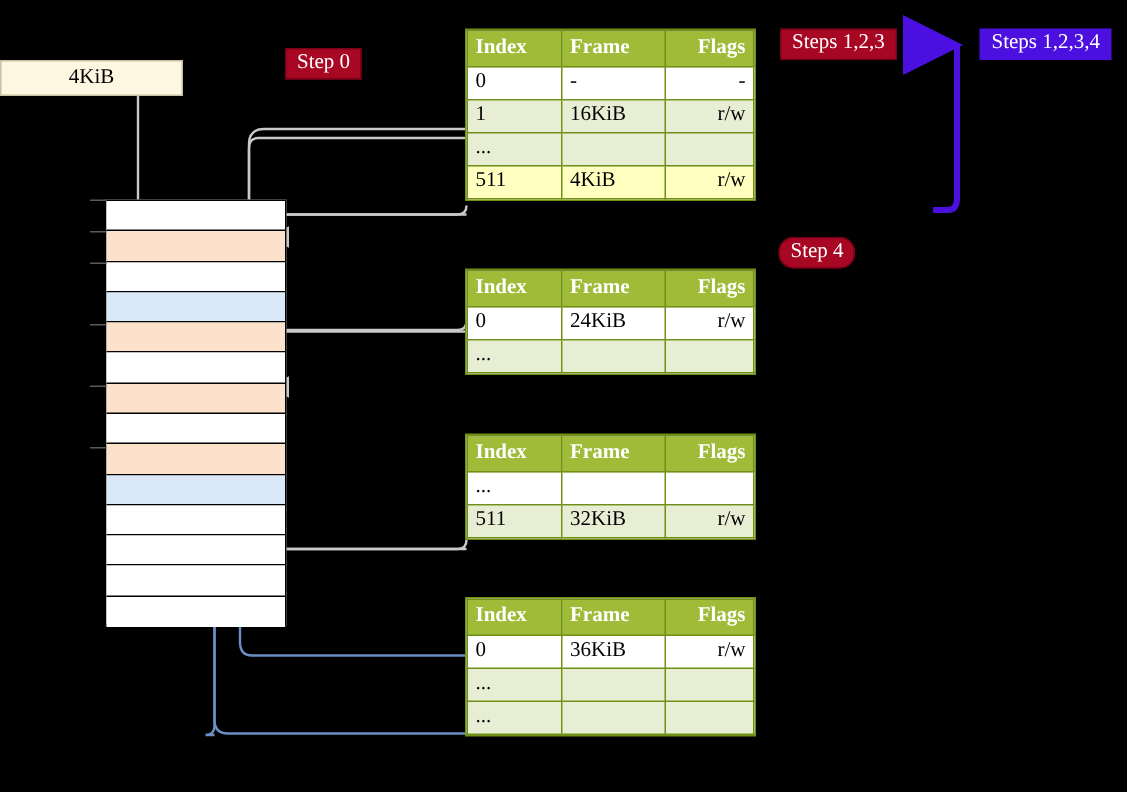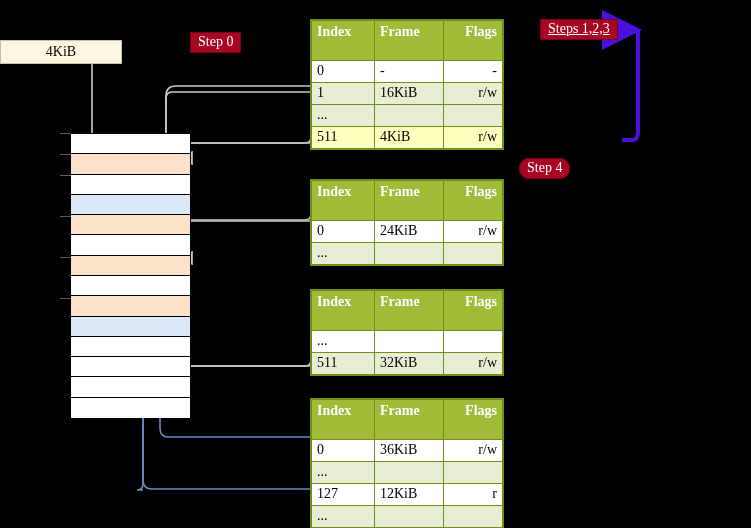--- a/index.html
+++ b/index.html
@@ -45,21 +45,21 @@
   }
   .ptable td,.ptable th{
     border:1px solid #6f8f17;
     padding:2px 5px 3px 5px;
     text-align:left;vertical-align:top;
     font-weight:normal;
     height:16px;
   }
   .ptable th{
     background:#9fbb38;color:#ffffff;font-weight:bold;
-    font-size:14px;padding:3px 5px 20px 5px;
+    font-size:14px;padding:3px 5px 4px 5px;
   }
   .ptable .c-index{width:52px;}
   .ptable .c-frame{width:58px;}
   .ptable .c-flags{width:48px;text-align:right;}
   .row-alt td{background:#e8eed3;}
   .row-plain td{background:#ffffff;}
   td.hl{background:#ffffc0 !important;}
 
   
   svg.wires{position:absolute;left:0;top:0;width:751px;height:528px;overflow:visible;}
@@ -111,22 +111,23 @@
 
     <path d="M 622,140 L 632,140 Q 638,140 638,132 L 638,30" stroke="#4b0fe0" stroke-width="4" fill="none" marker-end="url(#ahPurple)"></path>
   </svg>
 
   <div class="sizebox" style="left:0px;top:40px;width:120px;height:22px;">
     <span>4KiB</span>
   </div>
 
   <div class="badge badge-red" style="left:190px;top:32px;">Step 0</div>
 
-  <div class="badge badge-red" style="left:540px;top:19px;text-decoration:underline;">Steps 1,2,3</div>
-
+  <div class="badge badge-red" style="left:520px;top:19px;">Steps 1,2,3</div>
+
+  <div class="badge badge-purple" style="left:653px;top:19px;">Steps 1,2,3,4</div>
 
   <div class="badge badge-red" style="left:519px;top:158px;border-radius:10px;">Step 4</div>
 
   <div class="memcol" style="left:70px;top:133px;width:121px;height:284px;" id="memcol">
       <div class="memrow m-white" style="height: 20.2857px;"></div>
       <div class="memrow m-orange" style="height: 20.2857px;"></div>
       <div class="memrow m-white" style="height: 20.2857px;"></div>
       <div class="memrow m-blue" style="height: 20.2857px;"></div>
       <div class="memrow m-orange" style="height: 20.2857px;"></div>
       <div class="memrow m-white" style="height: 20.2857px;"></div>
@@ -235,25 +236,20 @@
         <tr class="row-plain">
           <td class="c-index">0</td>
           <td class="c-frame">36KiB</td>
           <td class="c-flags">r/w</td>
         </tr>
         <tr class="row-alt">
           <td class="c-index">...</td>
           <td class="c-frame"></td>
           <td class="c-flags"></td>
         </tr>
-        <tr class="row-plain">
-          <td class="c-index">127</td>
-          <td class="c-frame">12KiB</td>
-          <td class="c-flags">r</td>
-        </tr>
         <tr class="row-alt">
           <td class="c-index">...</td>
           <td class="c-frame"></td>
           <td class="c-flags"></td>
         </tr>
       </tbody>
     </table>
 
 </div>
 

